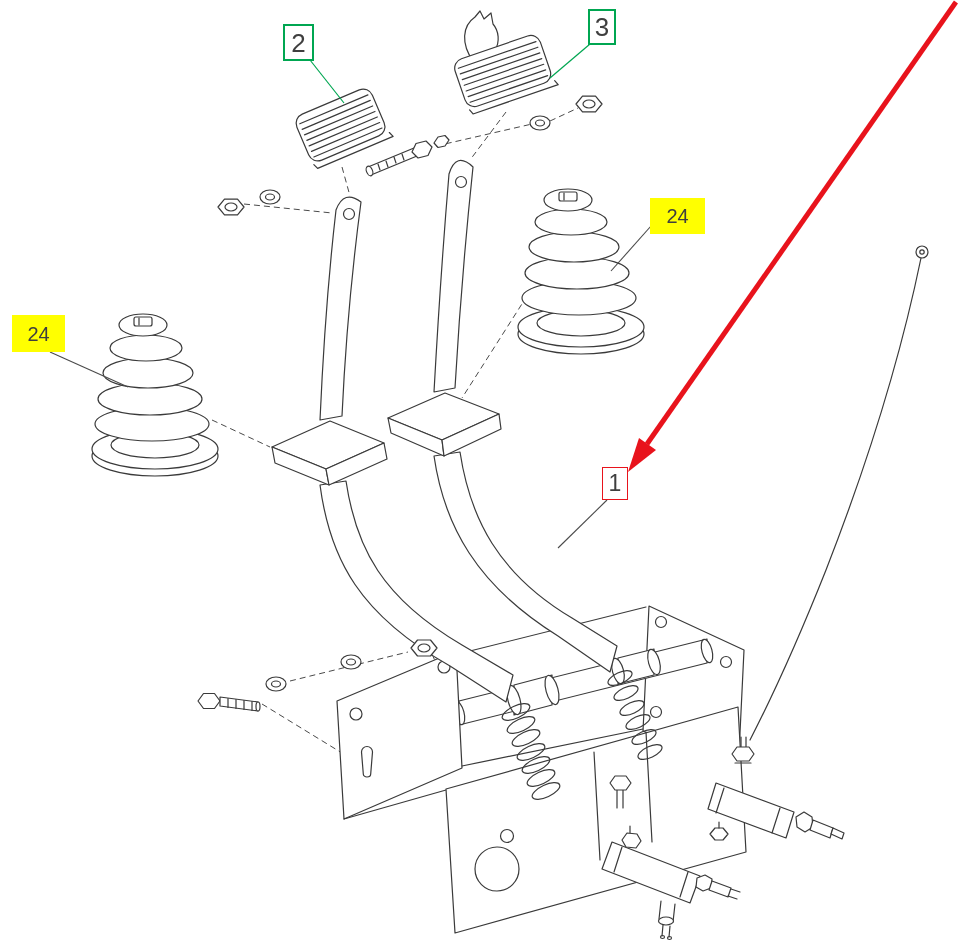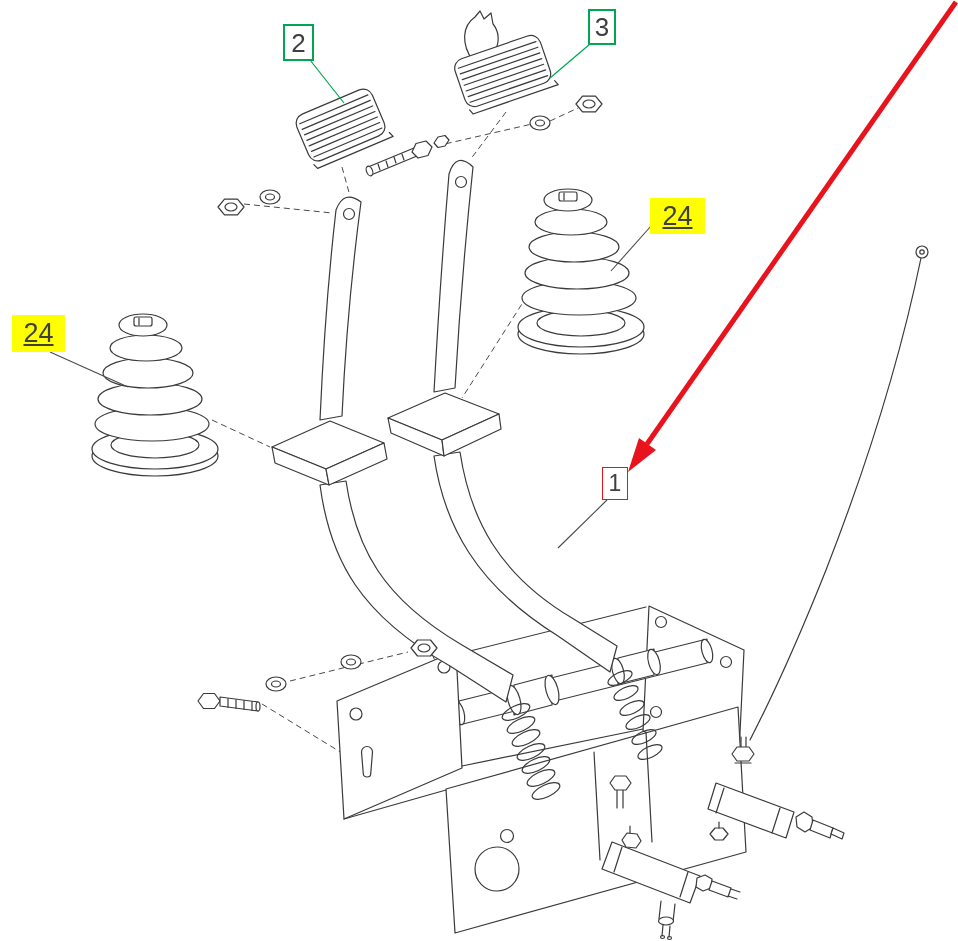--- a/index.html
+++ b/index.html
@@ -15,21 +15,21 @@
     position:absolute;
     display:flex;align-items:center;justify-content:center;
     color:#3f3f3f;
     background:#ffffff;
     box-sizing:border-box;
     cursor:pointer;
     line-height:1;
   }
   .callout.green{border:2px solid #00a651;font-size:26px;}
   .callout.red{border:1.5px solid #e8131c;font-size:23px;}
-  .callout.yellow{background:#ffff00;font-size:27px;text-decoration:underline;border:none;}
+  .callout.yellow{background:#ffff00;font-size:20px;border:none;}
   
   svg .ln{stroke:#3a3a3a;stroke-width:1.2;fill:none;stroke-linecap:round;stroke-linejoin:round;}
   svg .solid{stroke:#3a3a3a;stroke-width:1.2;fill:#ffffff;stroke-linejoin:round;}
   svg .dash{stroke:#4a4a4a;stroke-width:1;fill:none;stroke-dasharray:6 4;}
   svg .leader{stroke:#4a4a4a;stroke-width:1.1;fill:none;}
   svg .leader-green{stroke:#00a651;stroke-width:1.2;fill:none;}
 </style>
 </head>
 <body>
 

